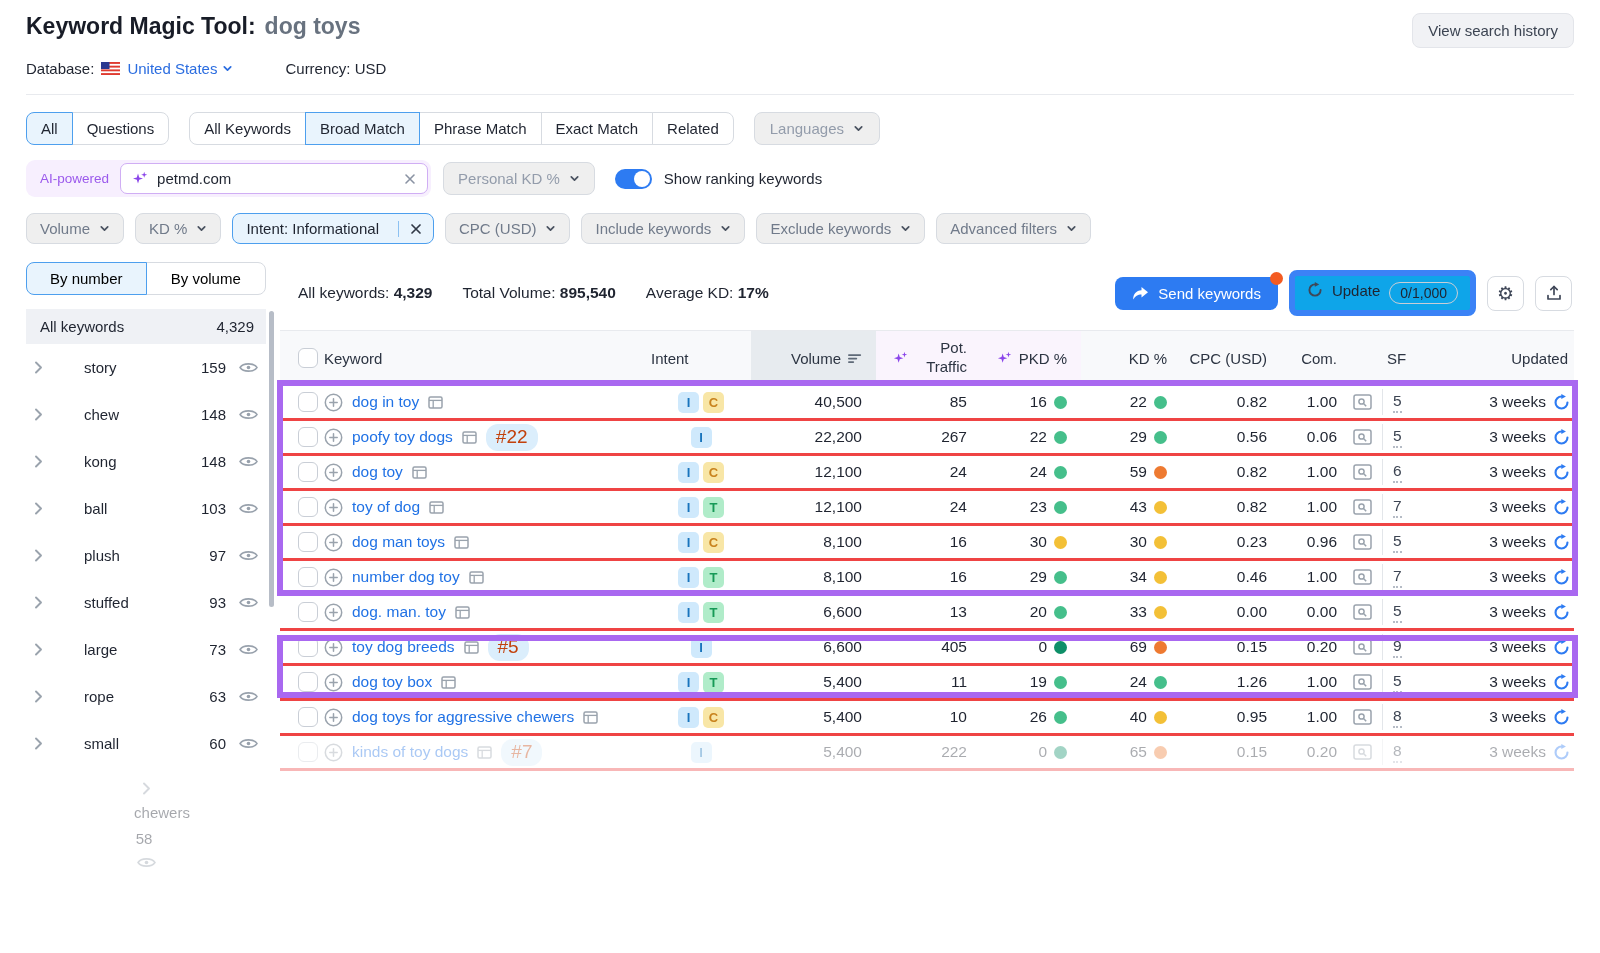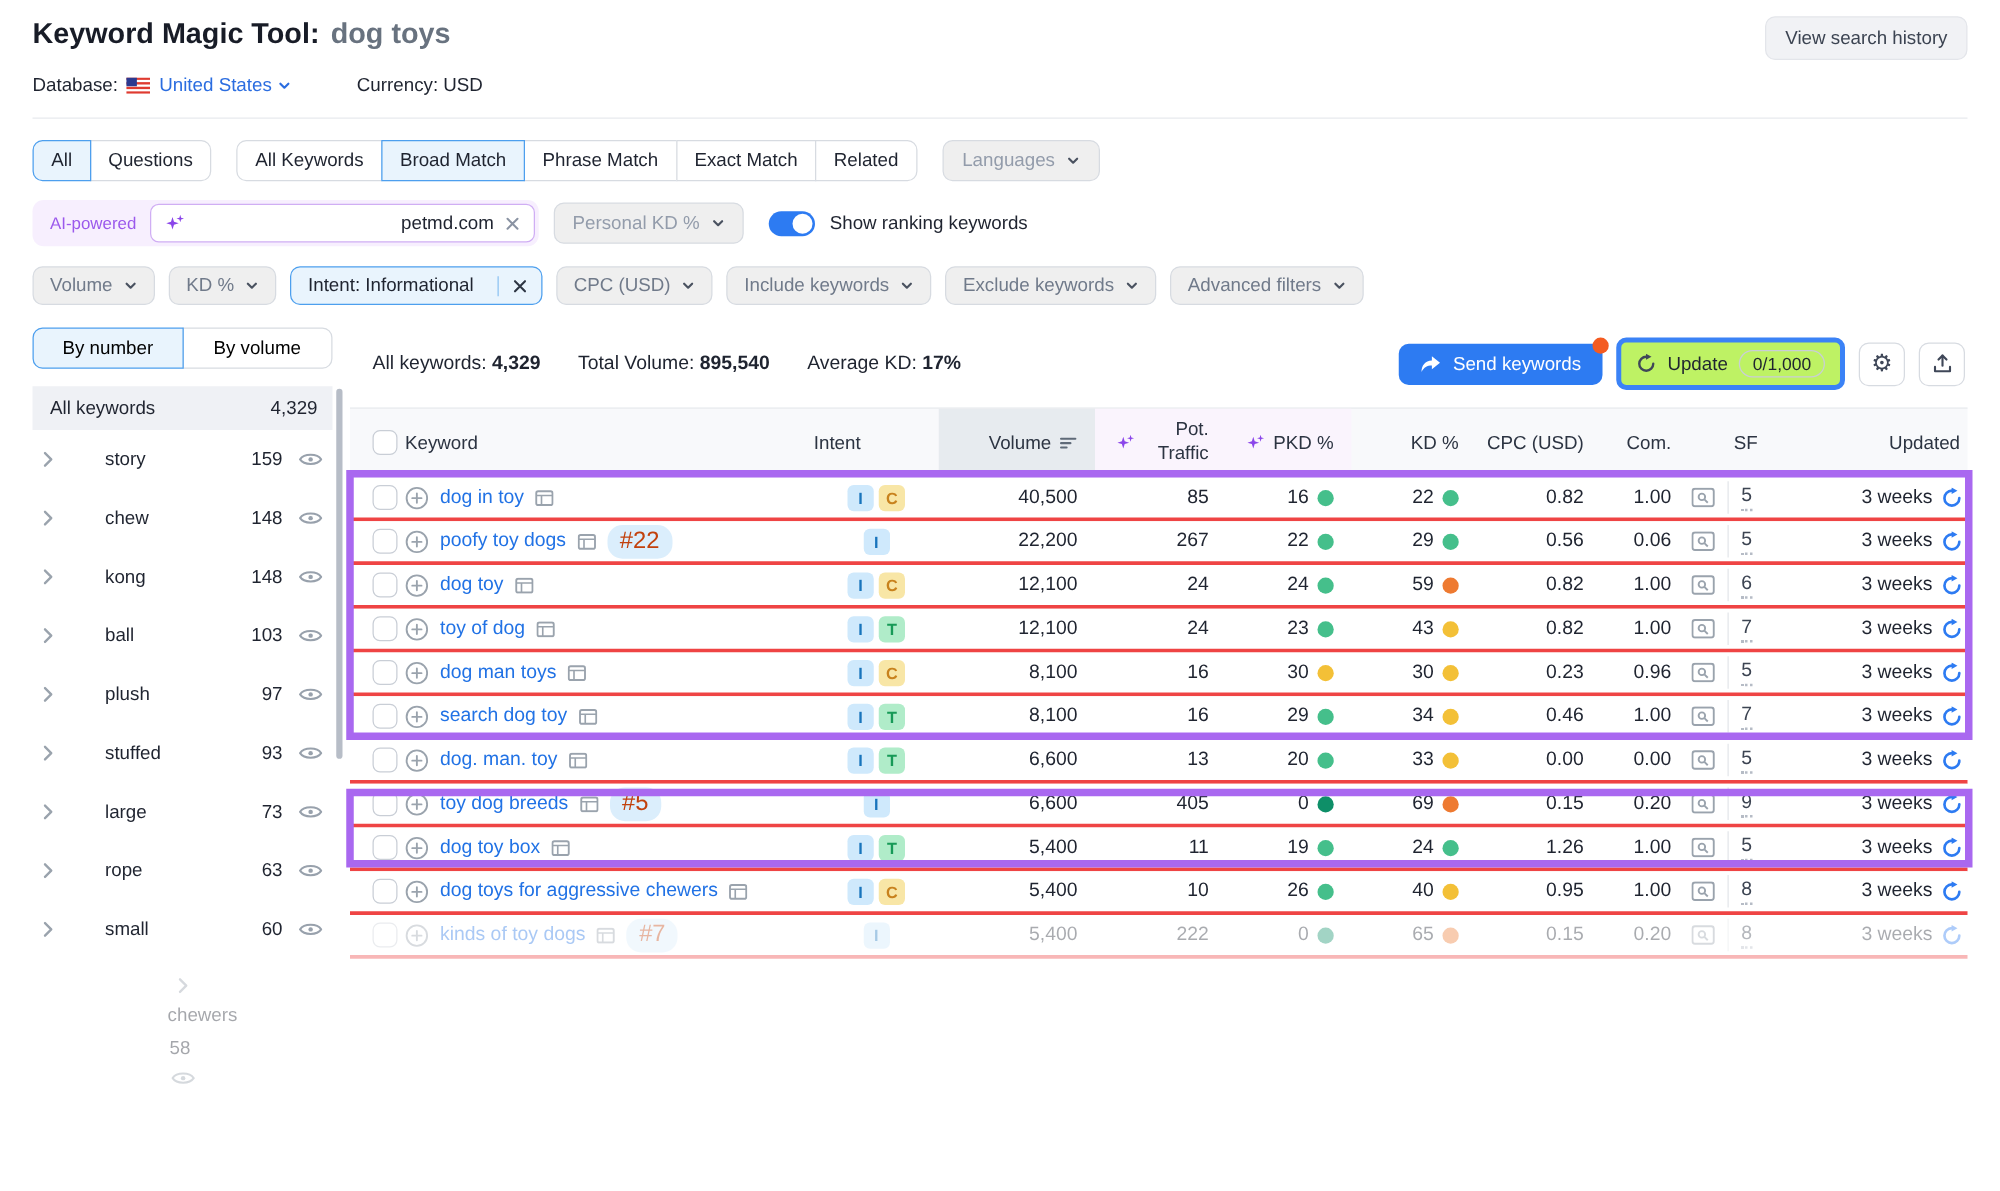--- a/index.html
+++ b/index.html
@@ -25,21 +25,21 @@
   .tab:first-child { border-radius:8px 0 0 8px; margin-left:0; }
   .tab:last-child { border-radius:0 8px 8px 0; }
   .tab.active { background:#e9f4fd; border-color:#4d9fee; z-index:2; }
   .lang-btn { border:1px solid #d7dbe1; border-radius:8px; padding:7px 15px; font-size:15px; color:#939cab; display:flex; align-items:center; gap:9px; cursor:pointer; }
 
   
   .ai-row { margin:15px 26px 0 26px; display:flex; align-items:center; gap:12px; }
   .ai-wrap { background:#f7effe; border-radius:9px; padding:3px; display:flex; align-items:center; }
   .ai-label { color:#9b59ec; font-size:13.5px; padding:0 11px; }
   .ai-input { background:#fff; border:1.5px solid #d0aef4; border-radius:7px; height:31px; width:308px; display:flex; align-items:center; padding:0 11px; gap:9px; }
-  .ai-input .val { font-size:15px; flex:1; color:#1f2430;text-align:right; }
+  .ai-input .val { font-size:15px; flex:1; color:#1f2430; }
   .chip { border:1px solid #d7dbe1; border-radius:8px; padding:7px 14px; font-size:15px; color:#939cab; display:flex; align-items:center; gap:9px; cursor:pointer; white-space:nowrap; }
   .toggle { width:37px; height:20px; border-radius:10px; background:#2d7bf2; position:relative; margin-left:8px; cursor:pointer; flex-shrink:0; }
   .toggle::after { content:''; position:absolute; right:2px; top:2px; width:16px; height:16px; background:#fff; border-radius:50%; }
   .toggle-label { font-size:15px; color:#1f2430; }
 
   
   .filters-row { margin:16px 26px 0 26px; display:flex; align-items:center; gap:11px; }
   .fchip { border:1px solid #d7dbe1; border-radius:8px; padding:6px 13px; font-size:15px; color:#707a8a; display:flex; align-items:center; gap:9px; cursor:pointer; white-space:nowrap; }
   .fchip.active { background:#e9f4fd; border-color:#4d9fee; color:#1f2430; padding-right:0; }
   .fchip.active .xwrap { border-left:1px solid #8cc1f2; margin-left:10px; padding:2px 11px; display:flex; align-items:center; }
@@ -64,21 +64,21 @@
   .side-scroll { position:absolute; right:-8px; top:2px; width:5px; height:296px; background:#b7bdc7; border-radius:3px; }
 
   
   .table-card { flex:1; min-width:0; }
   .stats-row { display:flex; align-items:center; gap:30px; padding:8px 2px 14px 18px; }
   .stat { font-size:15.5px; }
   .stat b { font-weight:700; }
   .actions { margin-left:auto; display:flex; align-items:center; gap:11px; }
   .send-btn { position:relative; background:#2d7bf2; color:#fff; border:none; border-radius:8px; padding:8px 17px; font-size:15px; display:flex; align-items:center; gap:9px; cursor:pointer; }
   .send-dot { position:absolute; top:-5px; right:-5px; width:13px; height:13px; border-radius:50%; background:#f45b21; }
-  .update-btn { border:4px solid #3b82f6; background:#bef264; border-radius:8px; padding:6px 12px; font-size:15px; display:flex; align-items:center; gap:9px; cursor:pointer; color:#1f2430; }
+  .update-btn { border:6px solid #3b82f6; background:#0ea5e9; border-radius:8px; padding:6px 12px; font-size:15px; display:flex; align-items:flex-start; gap:9px; cursor:pointer; color:#1f2430; }
   .update-pill { border:1px solid #c9ced6; border-radius:12px; padding:2px 10px; font-size:14px; }
   .icon-btn { width:37px; height:35px; border:1px solid #d7dbe1; background:#fff; border-radius:8px; display:flex; align-items:center; justify-content:center; cursor:pointer; color:#3f4758; font-size:19px; }
 
   
   .thead, .row { display:grid; grid-template-columns:44px minmax(0,1fr) 100px 125px 105px 100px 100px 100px 70px 78px 145px; align-items:center; }
   .thead { background:#f8f9fb; border-top:1px solid #e8eaee; border-bottom:1px solid #e8eaee; min-height:54px; font-size:15px; color:#2c3442; }
   .th { padding-right:14px; }
   .th.r { text-align:right; }
   .th-cell-bg { height:54px; display:flex; align-items:center; justify-content:flex-end; gap:7px; padding-right:14px; }
   .bg-vol { background:#e7ebef; }
@@ -820,21 +820,21 @@
     <div>
               <span class="cb"></span>
             </div>
     <div class="cell-kw">
       <span class="icon">
         <svg width="19" height="19" viewBox="0 0 19 19">
                   <circle cx="9.5" cy="9.5" r="8.2" fill="none" stroke="#9aa3ad" stroke-width="1.5"></circle>
                   <path d="M9.5 5.8 V13.2 M5.8 9.5 H13.2" stroke="#9aa3ad" stroke-width="1.5" stroke-linecap="round"></path>
                 </svg>
       </span>
-      <span class="kw-link">search dog toy</span>
+      <span class="kw-link">number dog toy</span>
       <span class="icon">
         <svg width="15" height="13" viewBox="0 0 15 13">
                   <rect x="1" y="1" width="13" height="11" rx="1.5" fill="none" stroke="#9aa3ad" stroke-width="1.5"></rect>
                   <line x1="1" y1="4.4" x2="14" y2="4.4" stroke="#9aa3ad" stroke-width="1.3"></line>
                   <line x1="5.2" y1="4.4" x2="5.2" y2="12" stroke="#9aa3ad" stroke-width="1.3"></line>
                 </svg>
       </span>
 
     </div>
     <div class="cell-intent">

